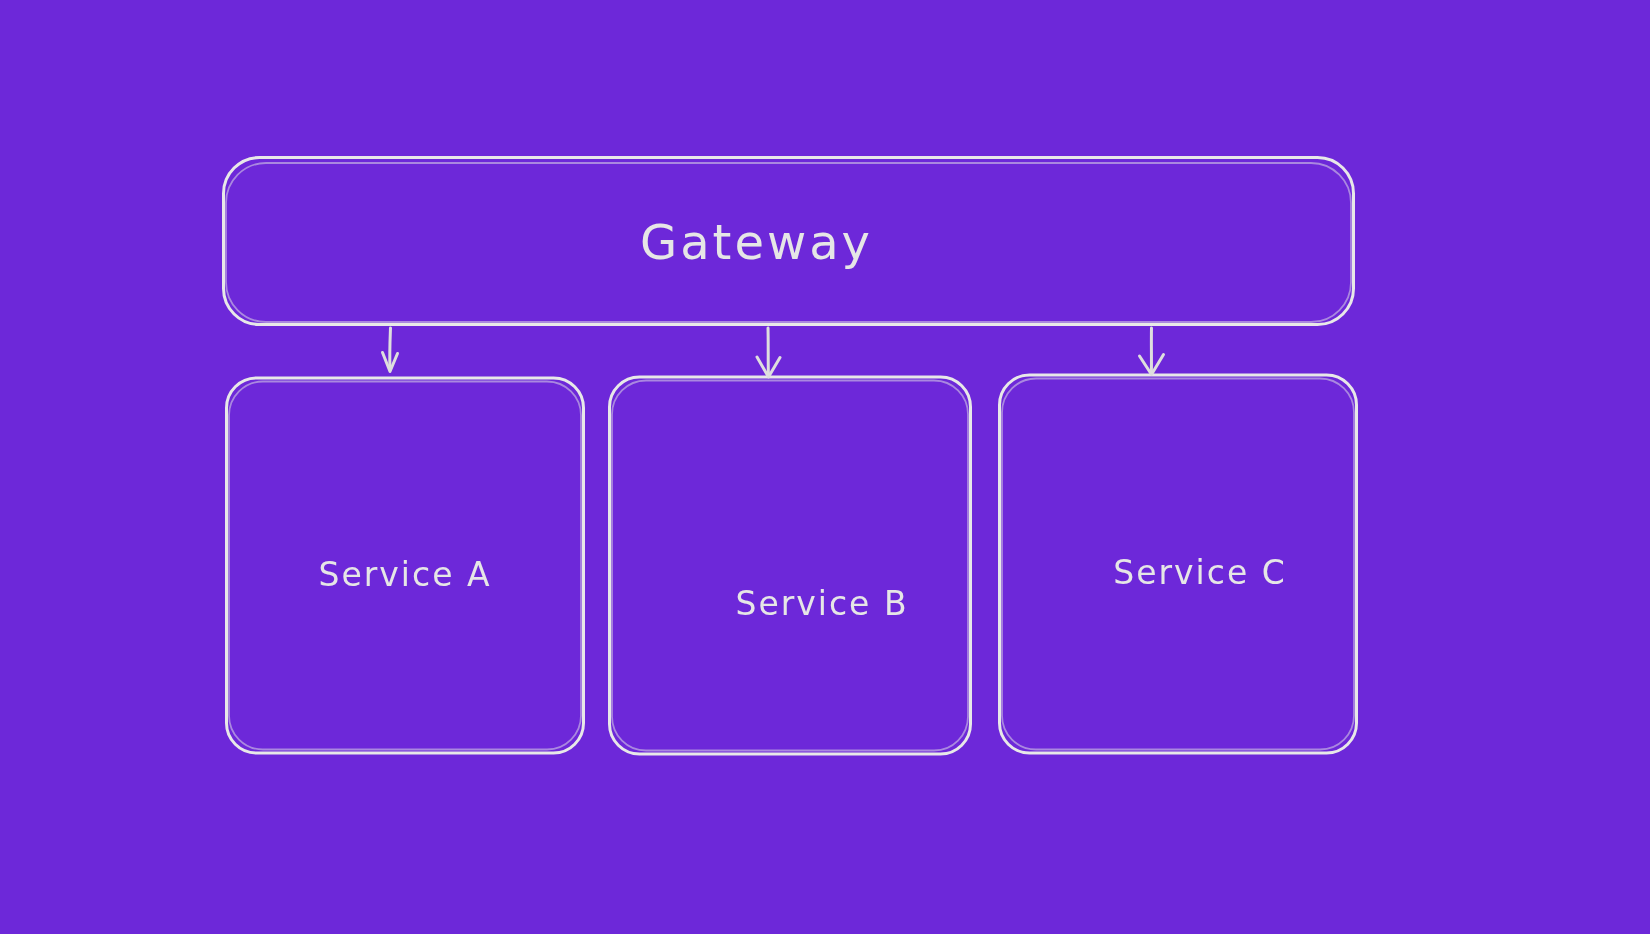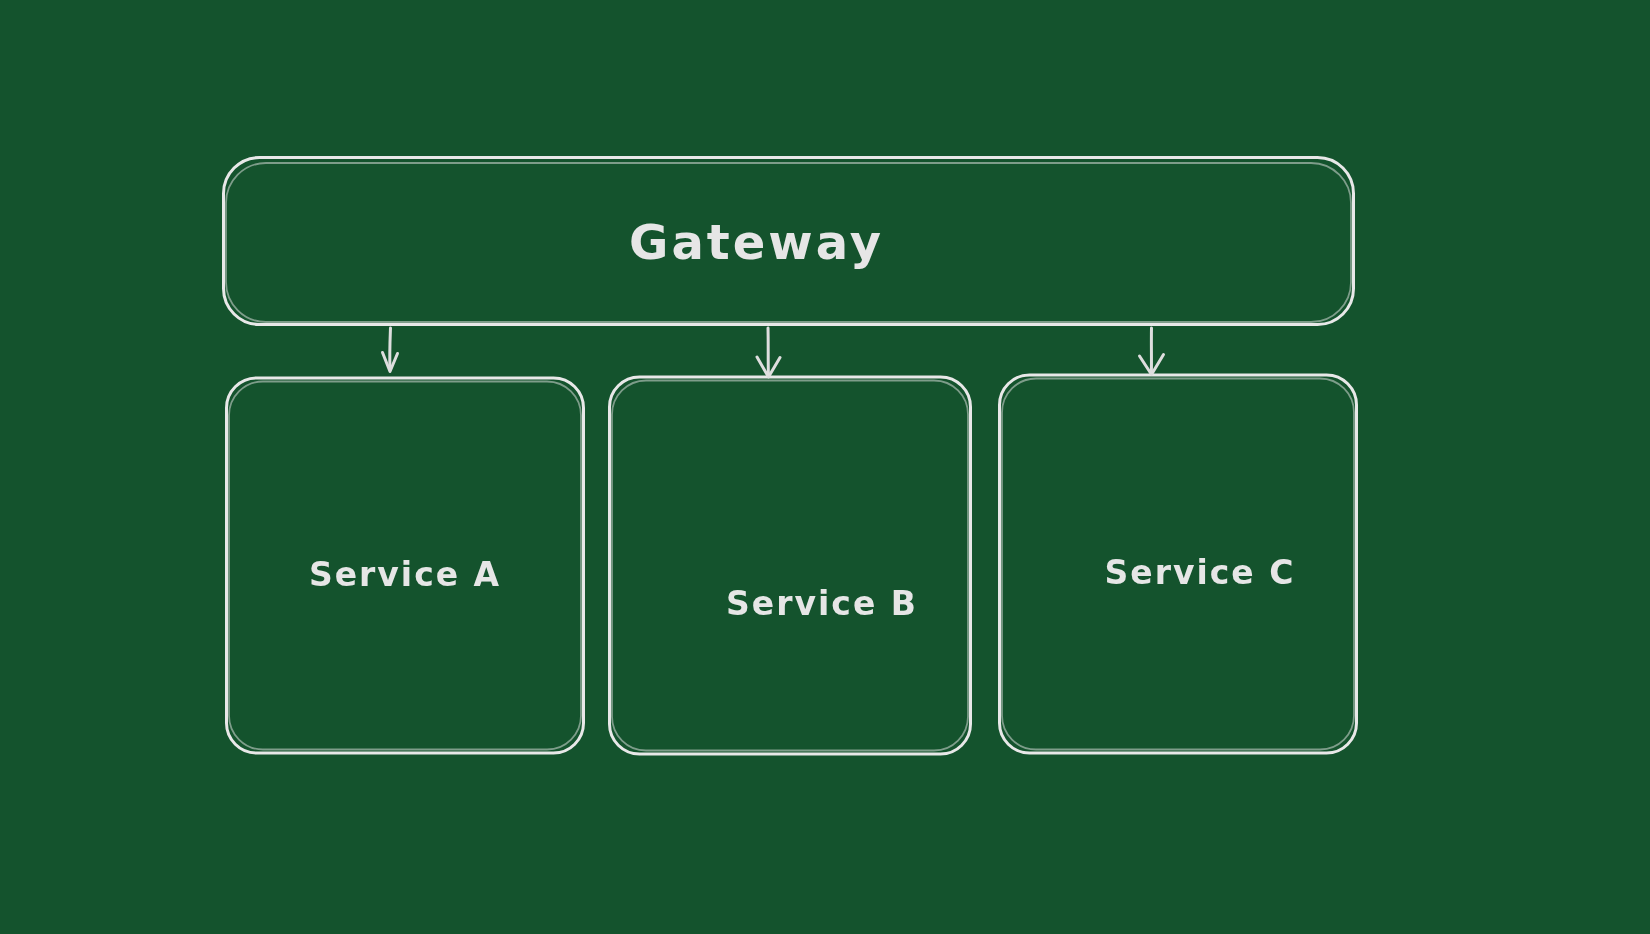--- a/index.html
+++ b/index.html
@@ -4,24 +4,23 @@
 <style>
   html, body {
     margin: 0;
     padding: 0;
     background: #131313;
   }
   .viewport {
     position: relative;
     width: 1650px;
     height: 934px;
-    background: #14532d;
+    background: #6d28d9;
     overflow: hidden;
     font-family: "DejaVu Sans", sans-serif;
-    font-weight: bold;
   }
   svg.sketch-layer {
     position: absolute;
     left: 0;
     top: 0;
     width: 1650px;
     height: 934px;
     display: block;
   }
   .sketch-main {

